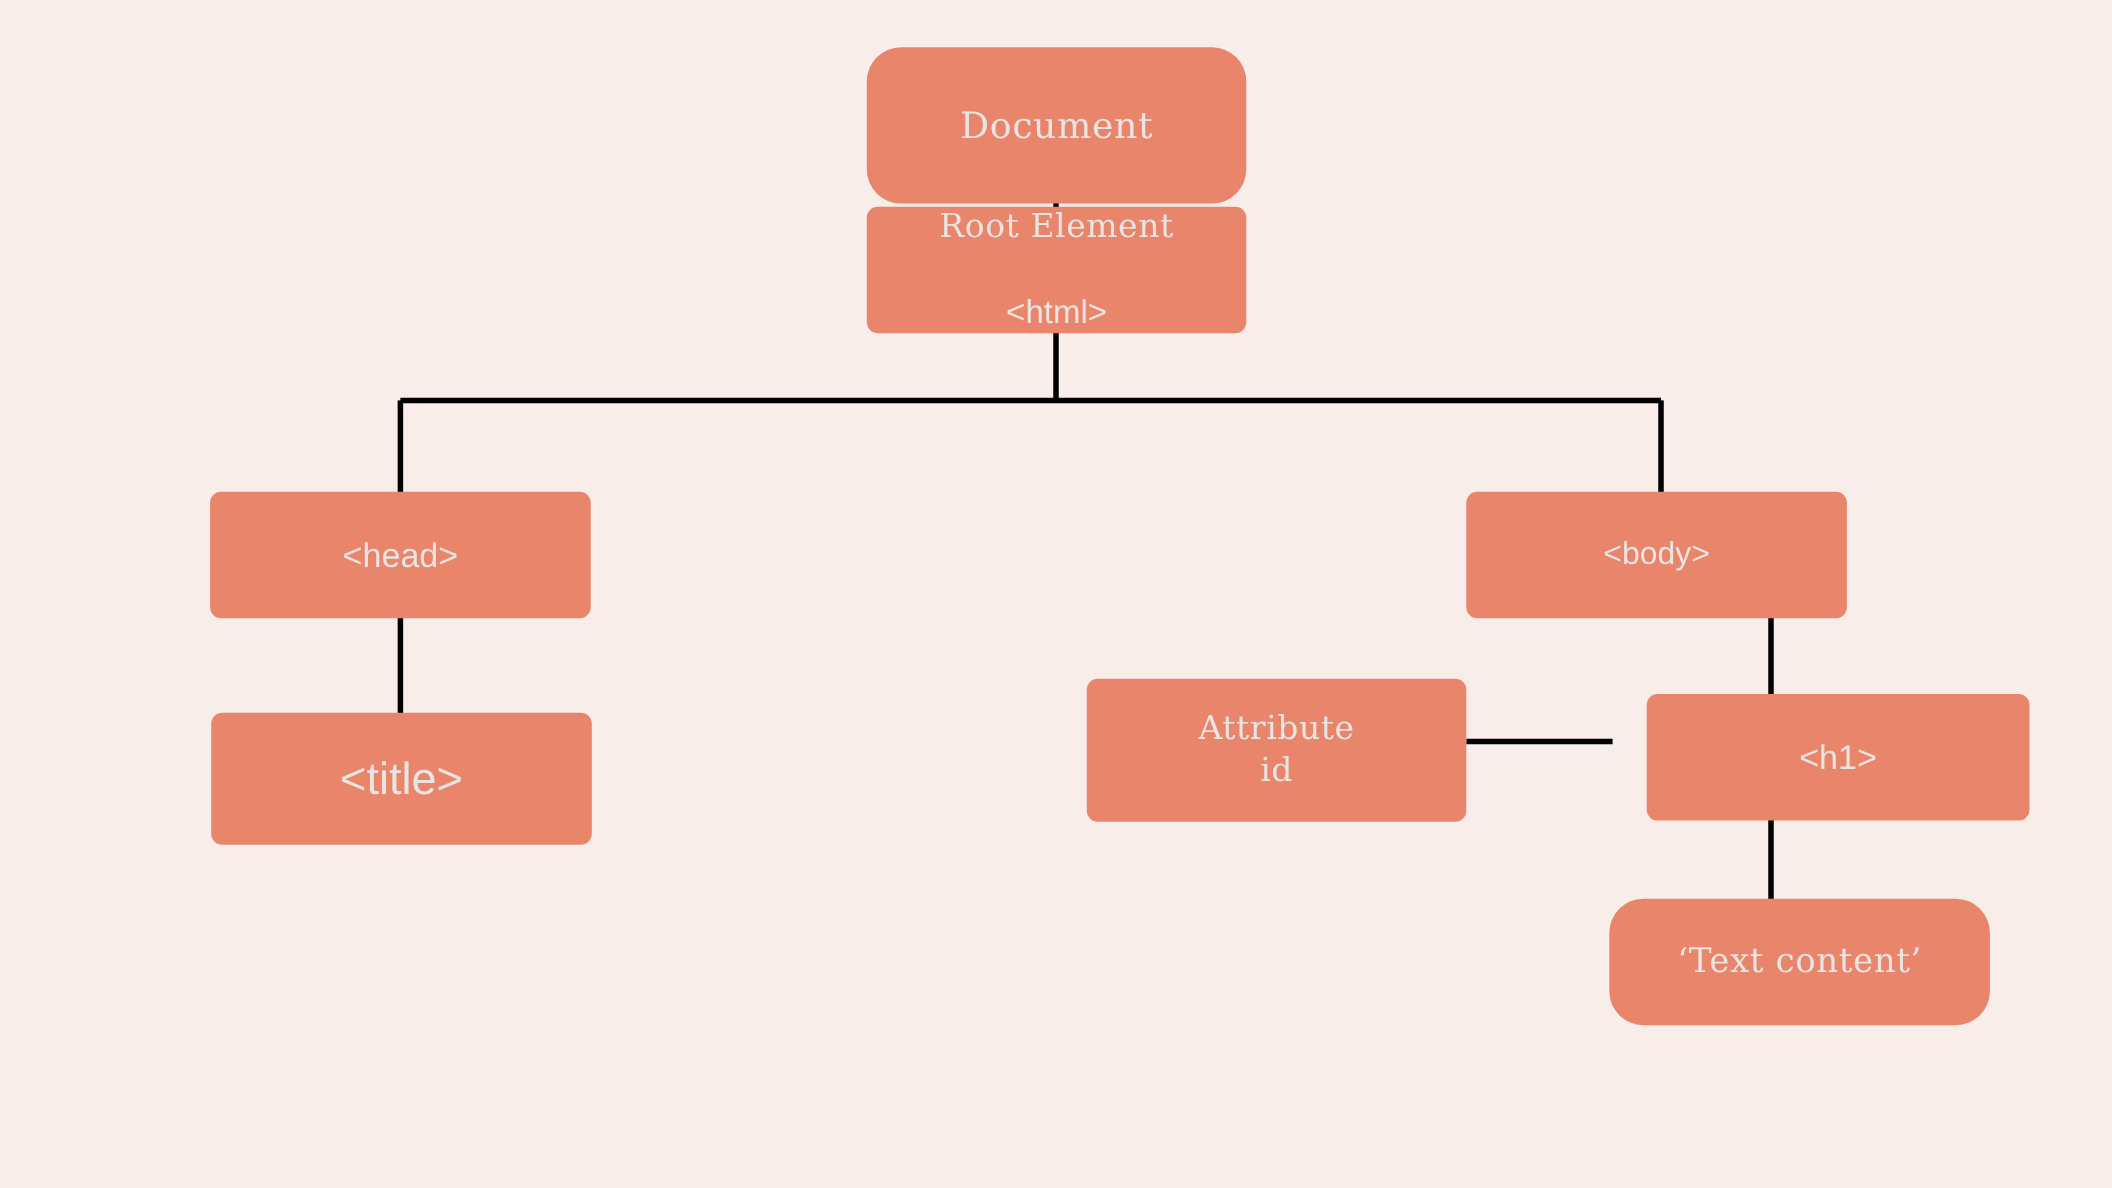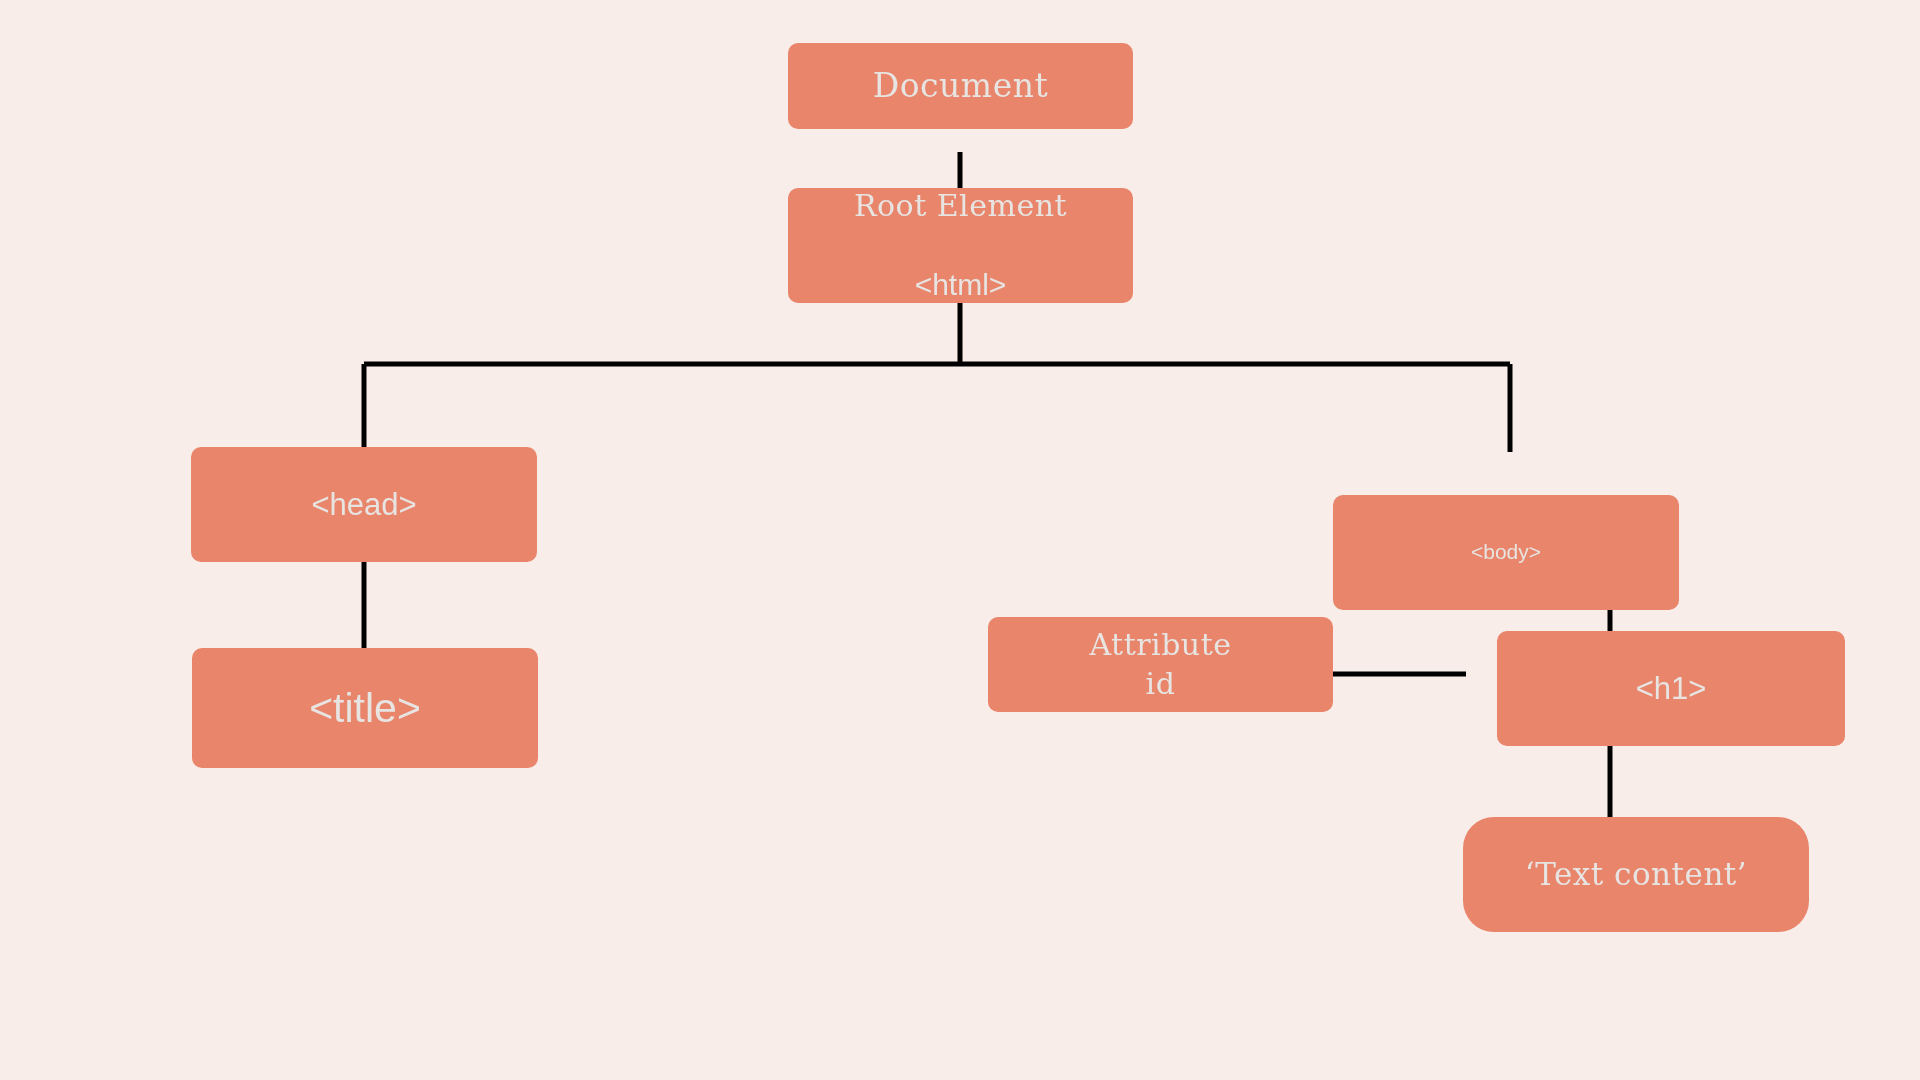--- a/index.html
+++ b/index.html
@@ -42,26 +42,26 @@
   }
   .node .line {
     display: block;
     white-space: pre;
   }
   
   .serif { font-family: "DejaVu Serif", serif; }
   
   .mono  { font-family: Liberation Sans, sans-serif; letter-spacing: 0px; }
 
-  #n-document     { left: 788px;  top: 43px;  width: 345px; height: 86px; font-size: 33px; }
+  #n-document     { left: 788px;  top: 43px;  width: 345px; height: 142px; font-size: 33px; border-radius: 31px; }
   #n-root         { left: 788px;  top: 188px; width: 345px; height: 115px; font-size: 30px; gap: 40px; }
   #n-head         { left: 191px;  top: 447px; width: 346px; height: 115px; font-size: 31px; }
-  #n-body         { left: 1333px; top: 447px; width: 346px; height: 115px; font-size: 21px; margin-top: 48px; }
+  #n-body         { left: 1333px; top: 447px; width: 346px; height: 115px; font-size: 29px; }
   #n-title        { left: 192px;  top: 648px; width: 346px; height: 120px; font-size: 41px; }
-  #n-attribute    { left: 988px;  top: 617px; width: 345px; height: 95px; font-size: 30px; }
+  #n-attribute    { left: 988px;  top: 617px; width: 345px; height: 130px; font-size: 30px; }
   #n-h1           { left: 1461px; top: 631px; width: 348px; height: 115px; font-size: 31px; margin-left: 36px; }
   #n-text         { left: 1463px; top: 817px; width: 346px; height: 115px; font-size: 31px; border-radius: 31px; }
 </style>
 </head>
 <body>
 
 <div id="diagram">
 
   <svg id="edges" viewBox="0 0 1920 1080" width="1920" height="1080" xmlns="http://www.w3.org/2000/svg">
     <g stroke="#000000" stroke-width="5" fill="none" stroke-linecap="butt">

